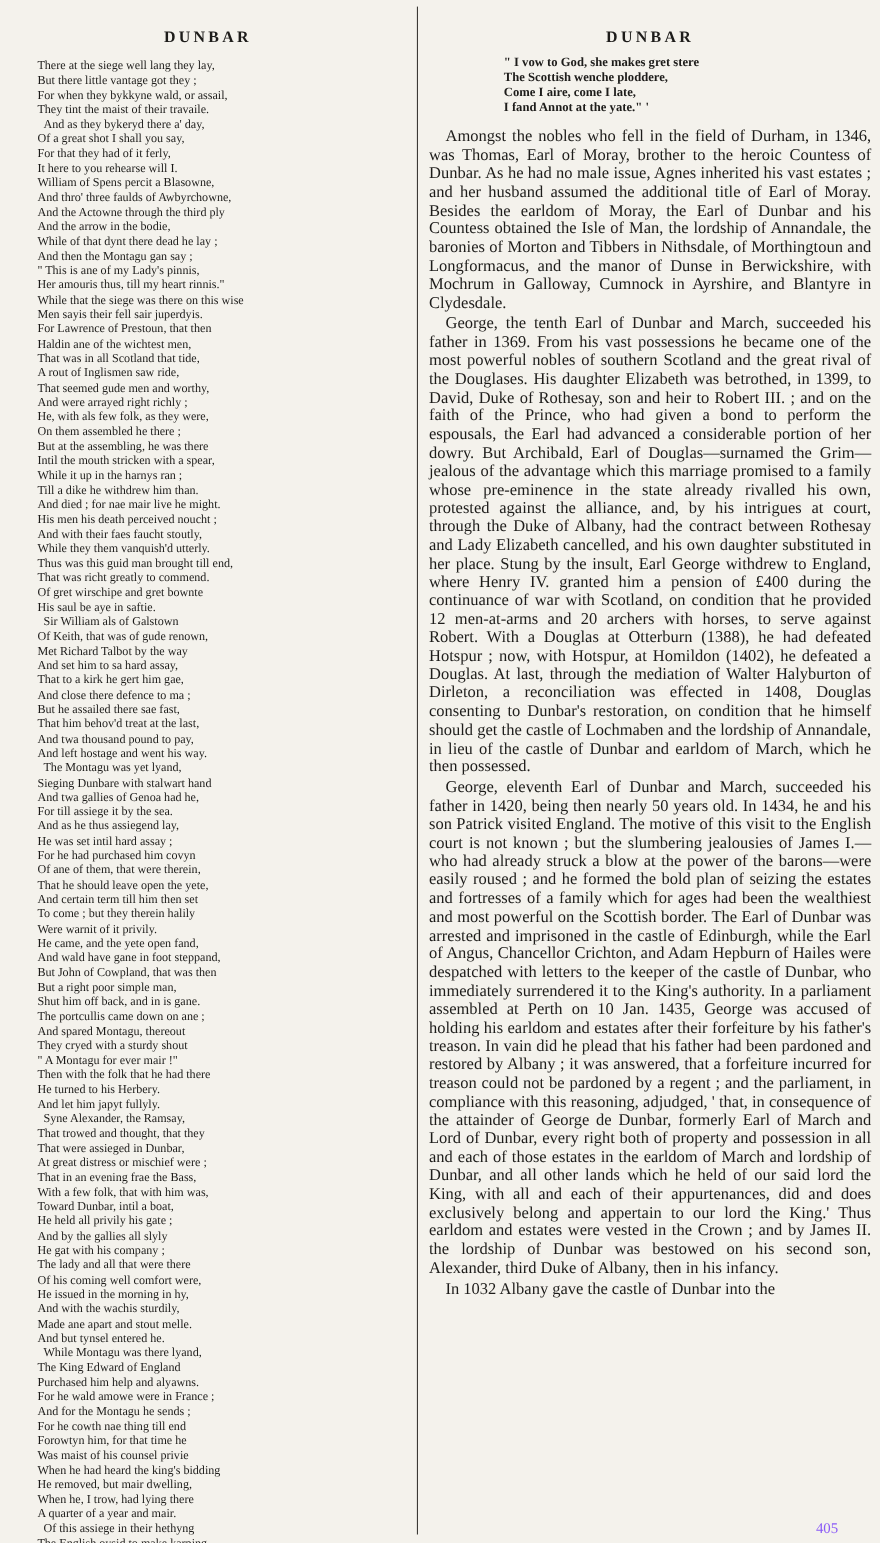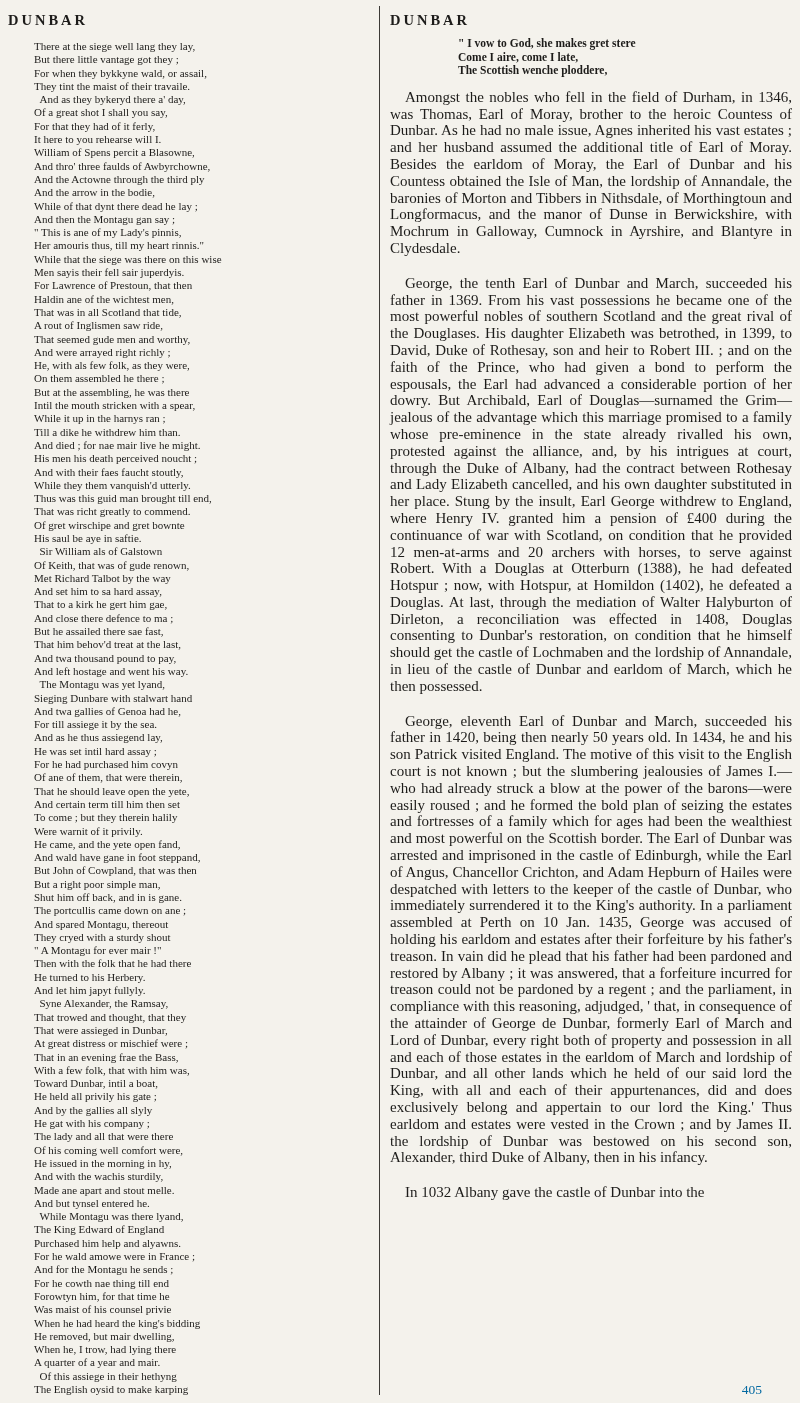--- a/index.html
+++ b/index.html
@@ -13,21 +13,22 @@
     position: relative;
     width: 800px; height: 1403px;
     background: #f4f2ec;
     color: #1d1c1a;
     overflow: hidden;
   }
   .col-header {
     font-weight: bold;
     font-size: 14.5px;
     letter-spacing: 3px;
-    padding-top: 12px;
+    text-align: center;
+    padding-top: 26px;
   }
   .left-col {
     position: absolute;
     left: 8px; top: 0;
     width: 362px;
   }
   .divider {
     position: absolute;
     left: 379px; top: 6px; bottom: 8px;
     width: 1px;
@@ -58,44 +59,44 @@
   .paras {
     margin-top: 11px;
     font-size: 15px;
     line-height: 16.8px;
     text-align: justify;
   }
   .paras p {
     text-indent: 15px;
     margin: 0;
   }
-  .paras p + p { margin-top: 18px; }
+  .paras p + p { margin-top: 2px; }
   .page-number {
     position: absolute;
     right: 38px; bottom: 5px;
     font-size: 13.5px;
-    color: #0369a1;
+    color: #8b5cf6;
     margin-top: 20px;
   }
 </style>
 </head>
 <body>
 
 <div class="page">
 
   <div class="left-col">
     <div class="col-header">DUNBAR</div>
     <div class="poem"><div class="line">There at the siege well lang they lay,</div><div class="line">But there little vantage got they ;</div><div class="line">For when they bykkyne wald, or assail,</div><div class="line">They tint the maist of their travaile.</div><div class="line">  And as they bykeryd there a' day,</div><div class="line">Of a great shot I shall you say,</div><div class="line">For that they had of it ferly,</div><div class="line">It here to you rehearse will I.</div><div class="line">William of Spens percit a Blasowne,</div><div class="line">And thro' three faulds of Awbyrchowne,</div><div class="line">And the Actowne through the third ply</div><div class="line">And the arrow in the bodie,</div><div class="line">While of that dynt there dead he lay ;</div><div class="line">And then the Montagu gan say ;</div><div class="line">" This is ane of my Lady's pinnis,</div><div class="line">Her amouris thus, till my heart rinnis."</div><div class="line">While that the siege was there on this wise</div><div class="line">Men sayis their fell sair juperdyis.</div><div class="line">For Lawrence of Prestoun, that then</div><div class="line">Haldin ane of the wichtest men,</div><div class="line">That was in all Scotland that tide,</div><div class="line">A rout of Inglismen saw ride,</div><div class="line">That seemed gude men and worthy,</div><div class="line">And were arrayed right richly ;</div><div class="line">He, with als few folk, as they were,</div><div class="line">On them assembled he there ;</div><div class="line">But at the assembling, he was there</div><div class="line">Intil the mouth stricken with a spear,</div><div class="line">While it up in the harnys ran ;</div><div class="line">Till a dike he withdrew him than.</div><div class="line">And died ; for nae mair live he might.</div><div class="line">His men his death perceived noucht ;</div><div class="line">And with their faes faucht stoutly,</div><div class="line">While they them vanquish'd utterly.</div><div class="line">Thus was this guid man brought till end,</div><div class="line">That was richt greatly to commend.</div><div class="line">Of gret wirschipe and gret bownte</div><div class="line">His saul be aye in saftie.</div><div class="line">  Sir William als of Galstown</div><div class="line">Of Keith, that was of gude renown,</div><div class="line">Met Richard Talbot by the way</div><div class="line">And set him to sa hard assay,</div><div class="line">That to a kirk he gert him gae,</div><div class="line">And close there defence to ma ;</div><div class="line">But he assailed there sae fast,</div><div class="line">That him behov'd treat at the last,</div><div class="line">And twa thousand pound to pay,</div><div class="line">And left hostage and went his way.</div><div class="line">  The Montagu was yet lyand,</div><div class="line">Sieging Dunbare with stalwart hand</div><div class="line">And twa gallies of Genoa had he,</div><div class="line">For till assiege it by the sea.</div><div class="line">And as he thus assiegend lay,</div><div class="line">He was set intil hard assay ;</div><div class="line">For he had purchased him covyn</div><div class="line">Of ane of them, that were therein,</div><div class="line">That he should leave open the yete,</div><div class="line">And certain term till him then set</div><div class="line">To come ; but they therein halily</div><div class="line">Were warnit of it privily.</div><div class="line">He came, and the yete open fand,</div><div class="line">And wald have gane in foot steppand,</div><div class="line">But John of Cowpland, that was then</div><div class="line">But a right poor simple man,</div><div class="line">Shut him off back, and in is gane.</div><div class="line">The portcullis came down on ane ;</div><div class="line">And spared Montagu, thereout</div><div class="line">They cryed with a sturdy shout</div><div class="line">" A Montagu for ever mair !"</div><div class="line">Then with the folk that he had there</div><div class="line">He turned to his Herbery.</div><div class="line">And let him japyt fullyly.</div><div class="line">  Syne Alexander, the Ramsay,</div><div class="line">That trowed and thought, that they</div><div class="line">That were assieged in Dunbar,</div><div class="line">At great distress or mischief were ;</div><div class="line">That in an evening frae the Bass,</div><div class="line">With a few folk, that with him was,</div><div class="line">Toward Dunbar, intil a boat,</div><div class="line">He held all privily his gate ;</div><div class="line">And by the gallies all slyly</div><div class="line">He gat with his company ;</div><div class="line">The lady and all that were there</div><div class="line">Of his coming well comfort were,</div><div class="line">He issued in the morning in hy,</div><div class="line">And with the wachis sturdily,</div><div class="line">Made ane apart and stout melle.</div><div class="line">And but tynsel entered he.</div><div class="line">  While Montagu was there lyand,</div><div class="line">The King Edward of England</div><div class="line">Purchased him help and alyawns.</div><div class="line">For he wald amowe were in France ;</div><div class="line">And for the Montagu he sends ;</div><div class="line">For he cowth nae thing till end</div><div class="line">Forowtyn him, for that time he</div><div class="line">Was maist of his counsel privie</div><div class="line">When he had heard the king's bidding</div><div class="line">He removed, but mair dwelling,</div><div class="line">When he, I trow, had lying there</div><div class="line">A quarter of a year and mair.</div><div class="line">  Of this assiege in their hethyng</div><div class="line">The English oysid to make karping</div></div>
   </div>
 
   <div class="divider"></div>
 
   <div class="right-col">
     <div class="col-header">DUNBAR</div>
-    <div class="quote"><div class="line">" I vow to God, she makes gret stere</div><div class="line">Come I aire, come I late,</div><div class="line">The Scottish wenche ploddere,</div></div>
+    <div class="quote"><div class="line">" I vow to God, she makes gret stere</div><div class="line">The Scottish wenche ploddere,</div><div class="line">Come I aire, come I late,</div><div class="line">I fand Annot at the yate." '</div></div>
     <div class="paras">
         <p>Amongst the nobles who fell in the field of Durham, in 1346, was Thomas, Earl of Moray, brother to the heroic Countess of Dunbar.  As he had no male issue, Agnes inherited his vast estates ; and her husband assumed the additional title of Earl of Moray.  Besides the earldom of Moray, the Earl of Dunbar and his Countess obtained the Isle of Man, the lordship of Annandale, the baronies of Morton and Tibbers in Nithsdale, of Morthingtoun and Longformacus, and the manor of Dunse in Berwickshire, with Mochrum in Galloway, Cumnock in Ayrshire, and Blantyre in Clydesdale.</p>
         <p>George, the tenth Earl of Dunbar and March, succeeded his father in 1369.  From his vast possessions he became one of the most powerful nobles of southern Scotland and the great rival of the Douglases.  His daughter Elizabeth was betrothed, in 1399, to David, Duke of Rothesay, son and heir to Robert III. ; and on the faith of the Prince, who had given a bond to perform the espousals, the Earl had advanced a considerable portion of her dowry.  But Archibald, Earl of Douglas—surnamed the Grim—jealous of the advantage which this marriage promised to a family whose pre-eminence in the state already rivalled his own, protested against the alliance, and, by his intrigues at court, through the Duke of Albany, had the contract between Rothesay and Lady Elizabeth cancelled, and his own daughter substituted in her place.  Stung by the insult, Earl George withdrew to England, where Henry IV. granted him a pension of £400 during the continuance of war with Scotland, on condition that he provided 12 men-at-arms and 20 archers with horses, to serve against Robert.  With a Douglas at Otterburn (1388), he had defeated Hotspur ; now, with Hotspur, at Homildon (1402), he defeated a Douglas.  At last, through the mediation of Walter Halyburton of Dirleton, a reconciliation was effected in 1408, Douglas consenting to Dunbar's restoration, on condition that he himself should get the castle of Lochmaben and the lordship of Annandale, in lieu of the castle of Dunbar and earldom of March, which he then possessed.</p>
         <p>George, eleventh Earl of Dunbar and March, succeeded his father in 1420, being then nearly 50 years old.  In 1434, he and his son Patrick visited England. The motive of this visit to the English court is not known ; but the slumbering jealousies of James I.—who had already struck a blow at the power of the barons—were easily roused ; and he formed the bold plan of seizing the estates and fortresses of a family which for ages had been the wealthiest and most powerful on the Scottish border.  The Earl of Dunbar was arrested and imprisoned in the castle of Edinburgh, while the Earl of Angus, Chancellor Crichton, and Adam Hepburn of Hailes were despatched with letters to the keeper of the castle of Dunbar, who immediately surrendered it to the King's authority.  In a parliament assembled at Perth on 10 Jan. 1435, George was accused of holding his earldom and estates after their forfeiture by his father's treason.  In vain did he plead that his father had been pardoned and restored by Albany ; it was answered, that a forfeiture incurred for treason could not be pardoned by a regent ; and the parliament, in compliance with this reasoning, adjudged, ' that, in consequence of the attainder of George de Dunbar, formerly Earl of March and Lord of Dunbar, every right both of property and possession in all and each of those estates in the earldom of March and lordship of Dunbar, and all other lands which he held of our said lord the King, with all and each of their appurtenances, did and does exclusively belong and appertain to our lord the King.'  Thus earldom and estates were vested in the Crown ; and by James II. the lordship of Dunbar was bestowed on his second son, Alexander, third Duke of Albany, then in his infancy.</p>
         <p>In 1032 Albany gave the castle of Dunbar into the</p>
       </div>
   </div>
 
   <div class="page-number">405</div>
 

